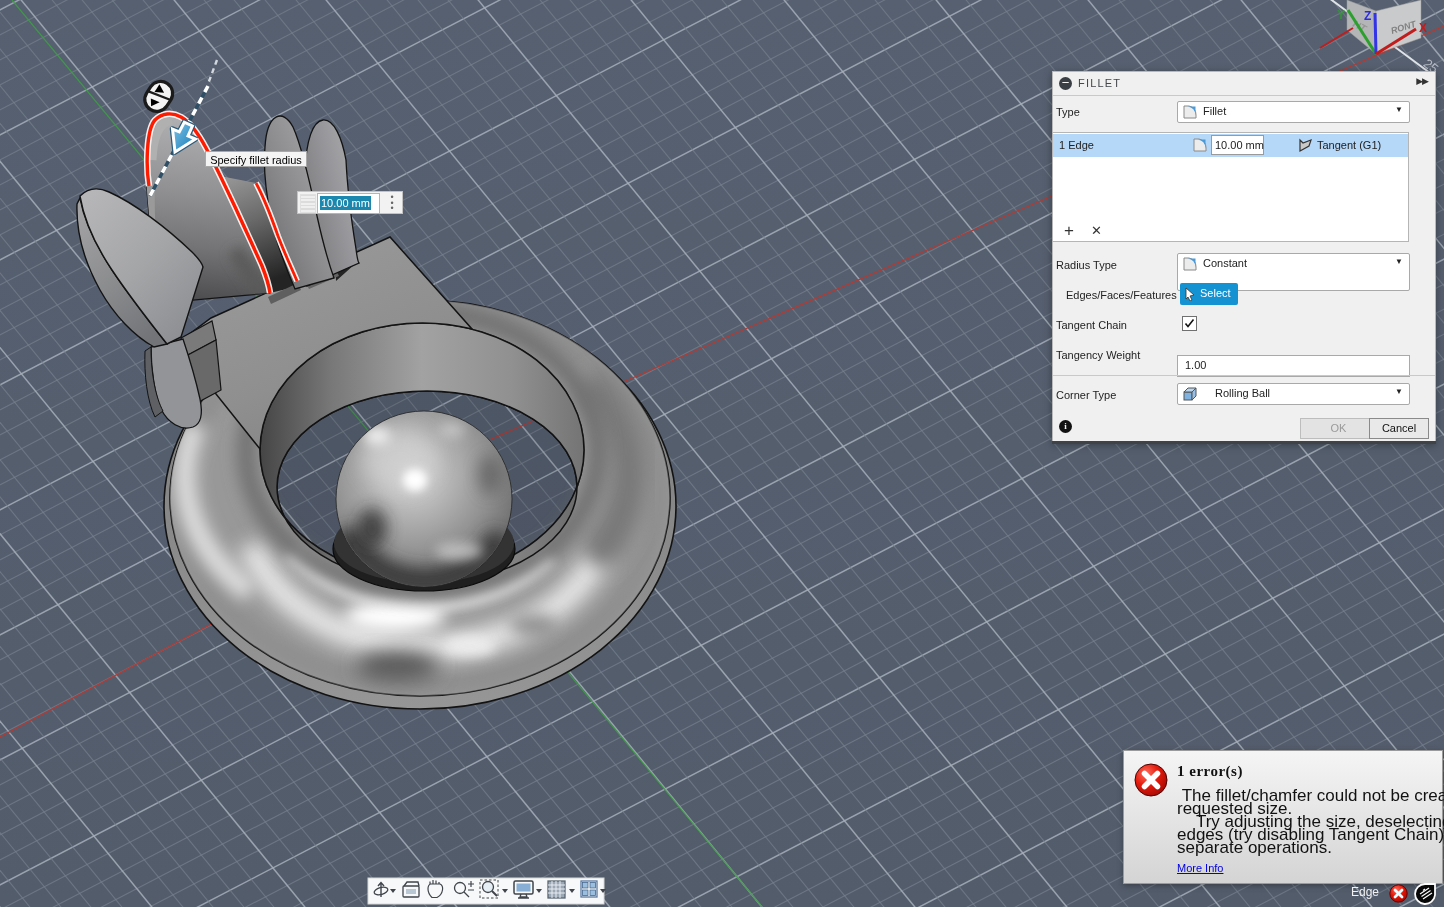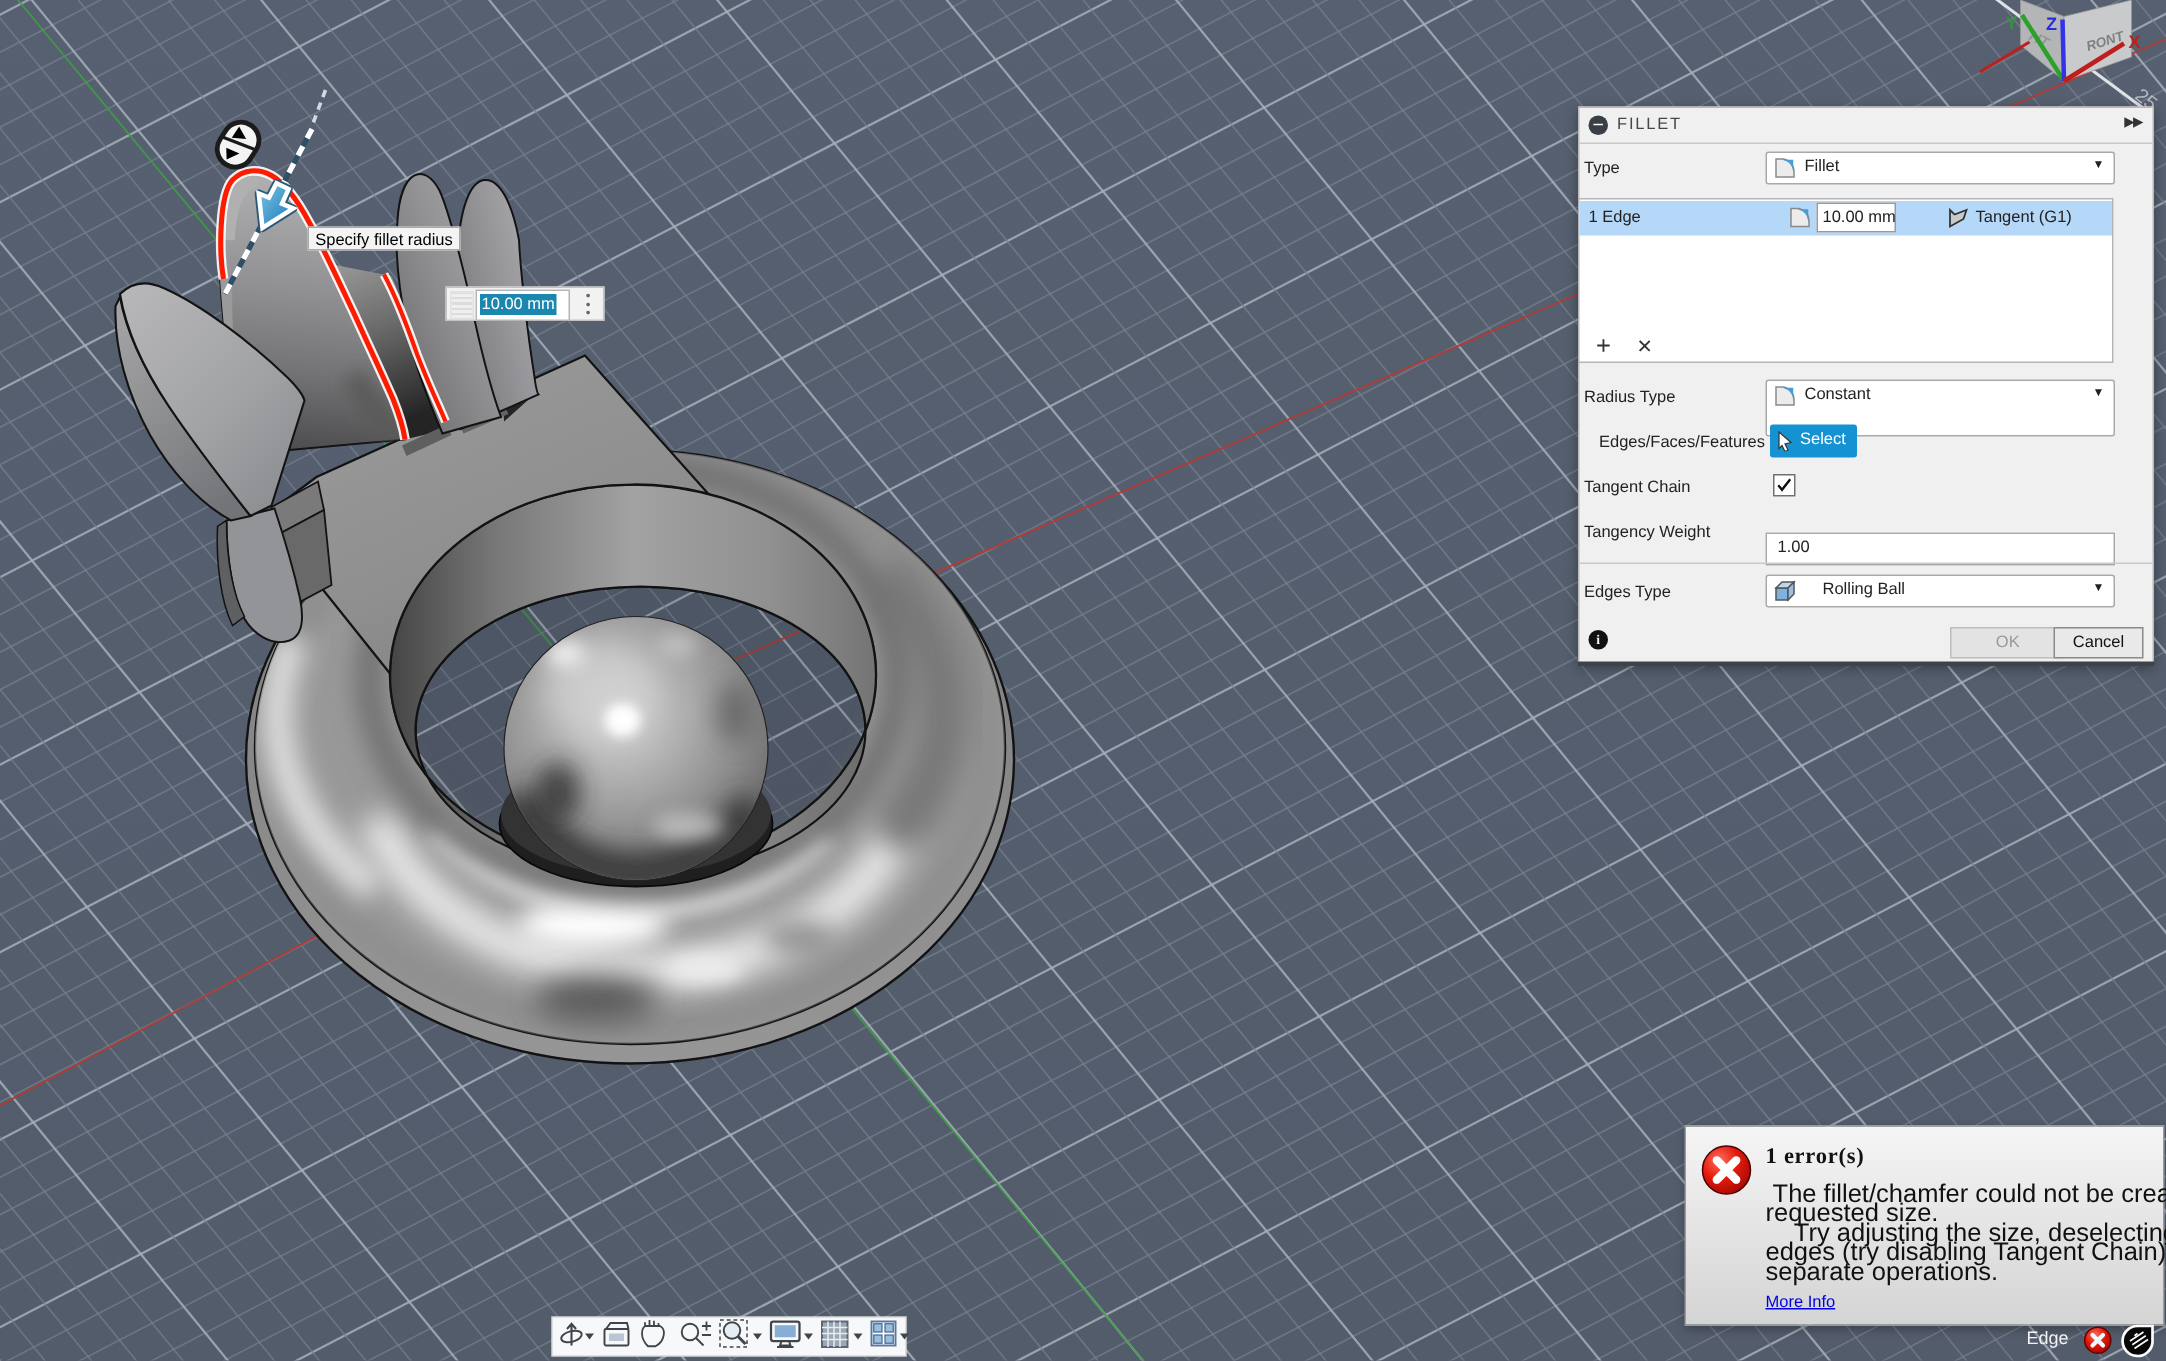--- a/index.html
+++ b/index.html
@@ -467,21 +467,21 @@
         <path d="M1.5,5.5 L4,8.5 L9.5,1.5" fill="none" stroke="#111" stroke-width="1.6"></path>
       </svg>
  </div>
 
  <div class="abs" style="left:3px;top:277px;">Tangency Weight</div>
  <div class="abs" style="left:124px;top:283px;width:233px;height:22px;background:#fff;border:1px solid #a9a9a9;box-sizing:border-box;">
    <span class="abs" style="left:7px;top:3px;">1.00</span>
  </div>
  <div class="abs" style="left:0;top:303px;width:100%;height:1px;background:#c9c9c9;"></div>
 
- <div class="abs" style="left:3px;top:317px;">Edges Type</div>
+ <div class="abs" style="left:3px;top:317px;">Corner Type</div>
  <div class="abs" style="left:124px;top:311px;width:233px;height:22px;background:#fff;border:1px solid #a9a9a9;border-radius:2px;box-sizing:border-box;">
     <svg class="abs" style="left:4px;top:3px;" width="16" height="16" viewBox="0 0 16 16">
         <rect x="2" y="5" width="8" height="8" fill="#7fb2e0" stroke="#555"></rect>
         <path d="M2,5 L6,1 L14,1 L10,5 Z" fill="#bcd6ee" stroke="#555"></path>
         <path d="M10,5 L14,1 L14,9 L10,13 Z" fill="#98c0e6" stroke="#555"></path>
       </svg>
     <span class="abs" style="left:25px;top:3px;padding-left:12px;">Rolling Ball</span>
     <span class="abs" style="right:6px;top:3px;color:#222;font-size:8px;">▼</span>
  </div>
 

